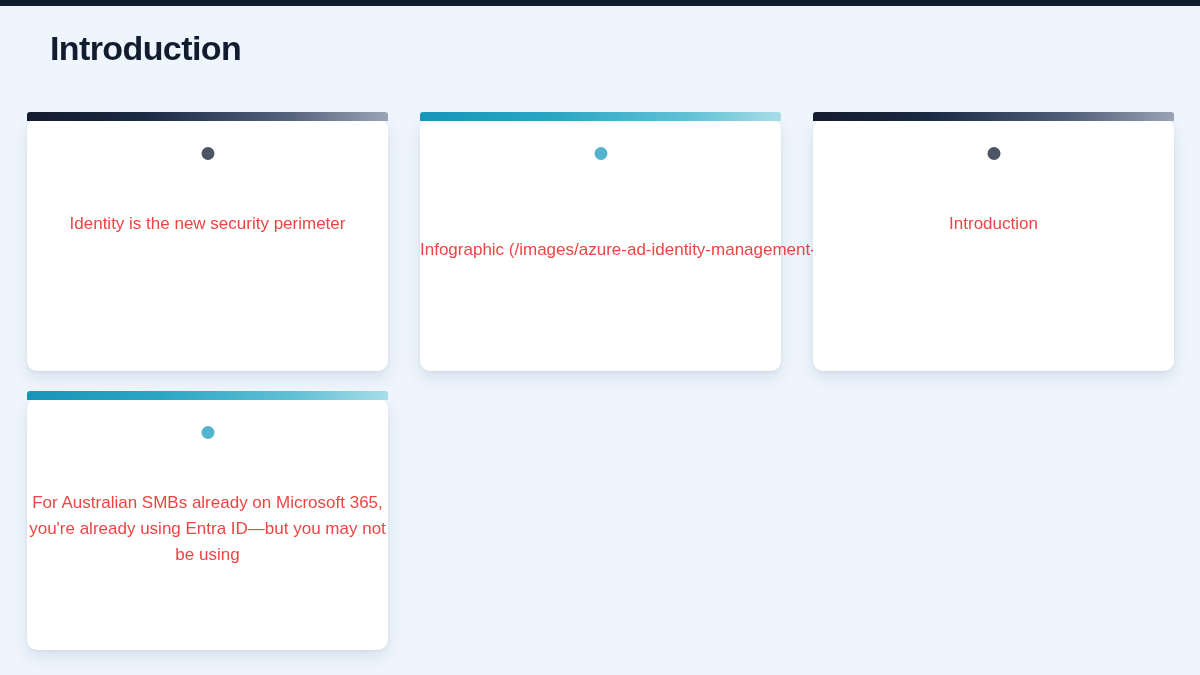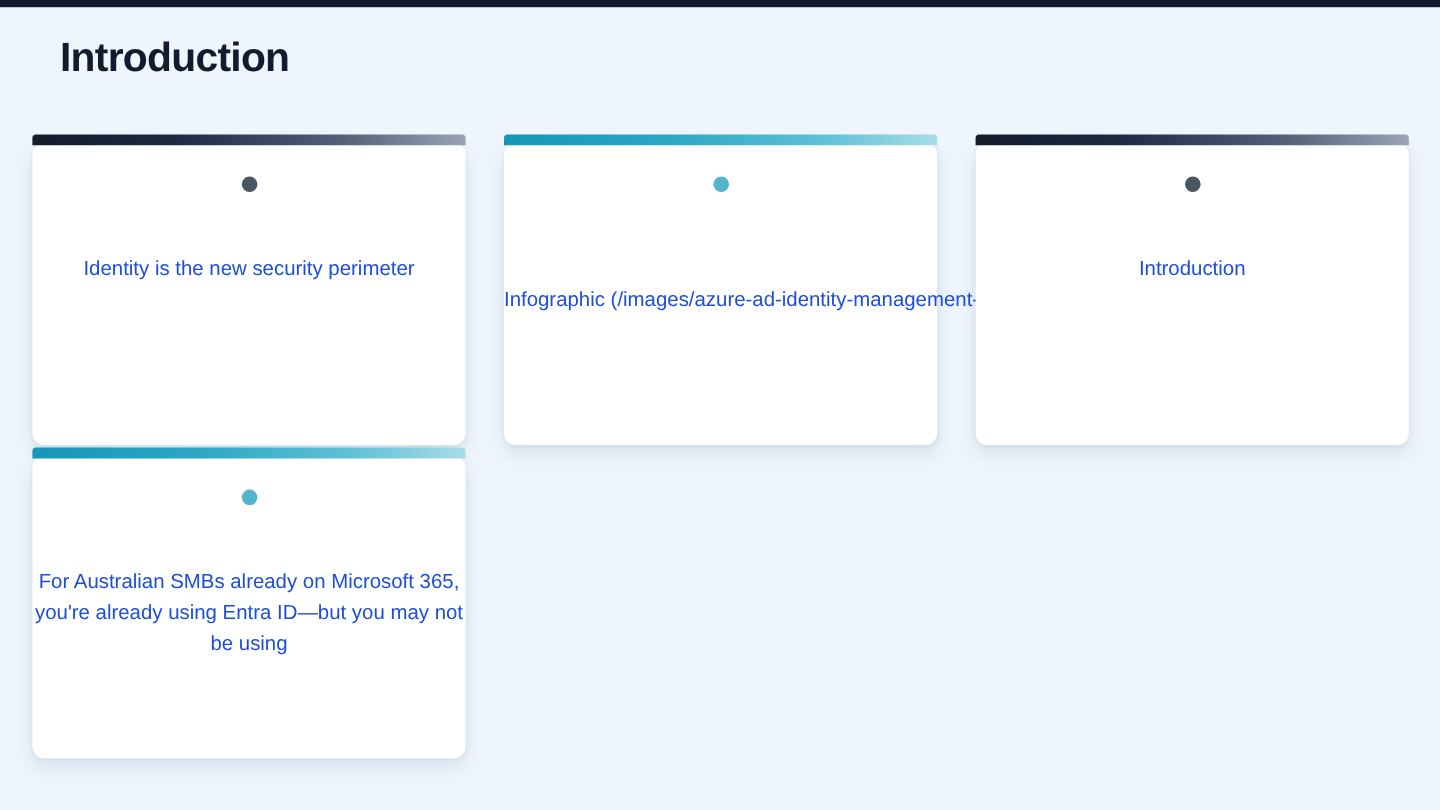--- a/index.html
+++ b/index.html
@@ -60,21 +60,21 @@
     background: #ffffff;
     border-radius: 10px;
     box-shadow: 0 7px 16px rgba(24, 48, 92, 0.10),
                 0 1px 3px rgba(24, 48, 92, 0.06);
     overflow: visible;
   }
 
   .card-0 { left: 0px;   top: 0px;   }
   .card-1 { left: 393px; top: 0px;   }
   .card-2 { left: 786px; top: 0px;   }
-  .card-3 { left: 0px;   top: 261px; }
+  .card-3 { left: 0px;   top: 279px; }
 
   
   .card-bar {
     position: absolute;
     left: 0;
     top: -7px;
     width: 361px;
     height: 9px;
     border-radius: 3px 3px 0 0;
   }
@@ -102,21 +102,21 @@
 
   
   .card-text {
     position: absolute;
     top: 92px;
     left: 0;
     width: 361px;
     text-align: center;
     font-size: 17px;
     line-height: 26px;
-    color: #1d4ed8;
+    color: #ef4444;
     white-space: pre-line;
   }
 
   
   .card-text.overlay {
     top: 92px;
     white-space: nowrap;
     overflow: visible;
   }
 

